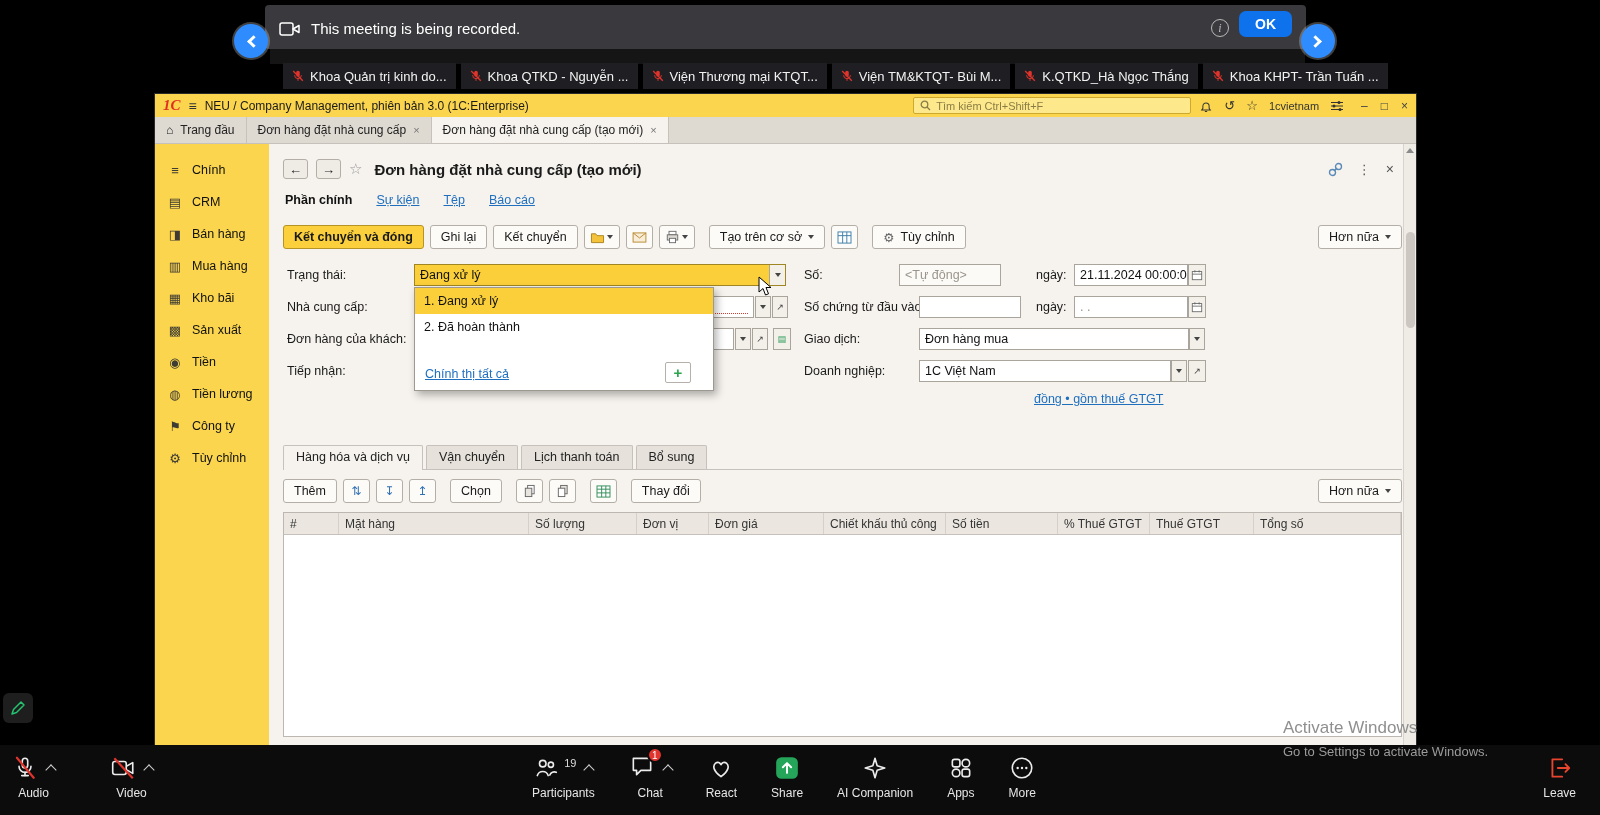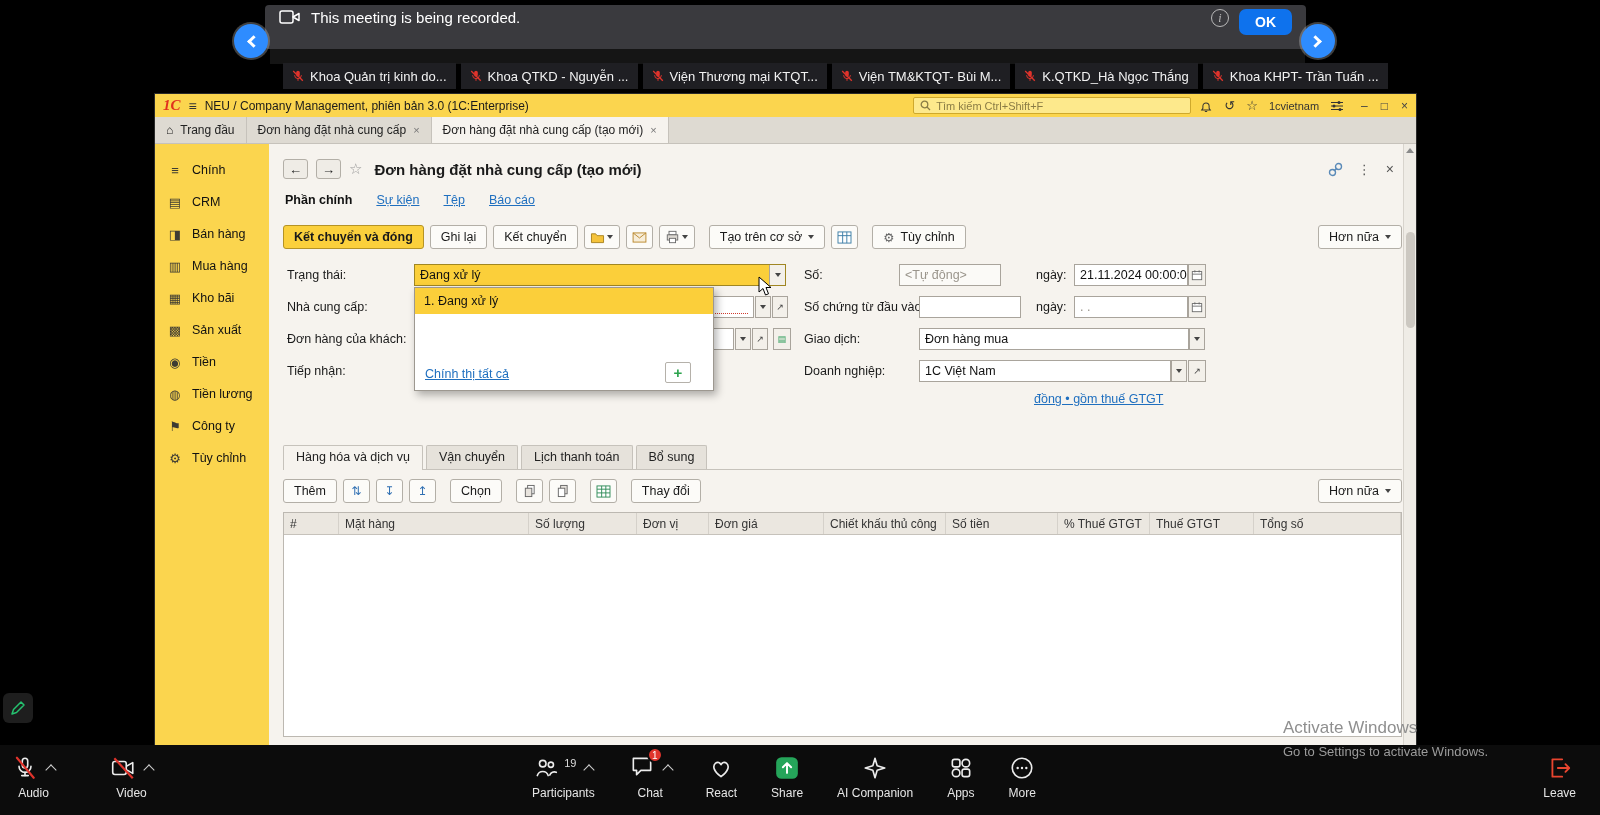--- a/index.html
+++ b/index.html
@@ -1,21 +1,21 @@
 <!DOCTYPE html>
 <html><head>
 <meta charset="utf-8">
 <style>
   * { margin:0; padding:0; box-sizing:border-box; }
   html,body { width:1600px; height:815px; }
   body { background:#000; font-family:"Liberation Sans", sans-serif; position:relative; overflow:hidden; }
 
   
   .backstrip { position:absolute; left:270px; top:41px; width:1035px; height:23px; background:#151515; }
-  .rec-banner { position:absolute; left:265px; top:5px; width:1041px; height:44px; background:#3a3a3e; border-radius:4px; display:flex; align-items:flex-start; gap:10px; padding:4px 14px; z-index:40; }
+  .rec-banner { position:absolute; left:265px; top:5px; width:1041px; height:44px; background:#3a3a3e; border-radius:4px; display:flex; align-items:flex-end; gap:10px; padding:12px 14px; z-index:40; }
   .rec-text { color:#fff; font-size:15px; }
   .rec-spacer { flex:1; }
   .info-ic { width:18px; height:18px; border:1px solid #b9b9b9; border-radius:50%; color:#b9b9b9; font-size:12px; font-family:"Liberation Serif", serif; font-style:italic; display:flex; align-items:center; justify-content:center; }
   .ok-btn { background:#0e72ed; color:#fff; border:none; border-radius:7px; font-weight:bold; font-size:14px; padding:5px 16px; font-family:"Liberation Sans", sans-serif; cursor:pointer; }
   .nav-circle { position:absolute; width:34px; height:34px; border-radius:50%; background:#2e8cff; display:flex; align-items:center; justify-content:center; z-index:41; box-shadow:0 0 0 2px rgba(255,255,255,.25); }
   .nav-left { left:234px; top:24px; } .nav-right { left:1301px; top:24px; }
   .chev { width:9px; height:9px; border-left:3px solid #fff; border-bottom:3px solid #fff; }
   .chev-l { transform:rotate(45deg); margin-left:5px; }
   .chev-r { transform:rotate(225deg); margin-right:5px; }
   .ptabs { position:absolute; left:283px; top:63px; height:26px; display:flex; gap:5px; z-index:39; }
@@ -438,20 +438,21 @@
         <div class="fld f-comp">1C Việt Nam</div>
         <span class="bx" style="left:888px; top:98px">
             <span class="tri"></span>
           </span>
         <span class="bx" style="left:905px; top:98px; width:18px">↗</span>
 
         <span class="curr-link">đồng • gồm thuế GTGT</span>
 
         <div class="dropdown">
           <div class="opt sel">1. Đang xử lý</div>
+          <div class="opt">2. Đã hoàn thành</div>
           <span class="dd-showall">Chính thị tất cả</span>
           <span class="dd-plus">+</span>
         </div>
       </div>
 
       <div class="dtabs">
         <div class="dtab active">Hàng hóa và dịch vụ</div>
         <div class="dtab">Vận chuyển</div>
         <div class="dtab">Lịch thanh toán</div>
         <div class="dtab">Bổ sung</div>

